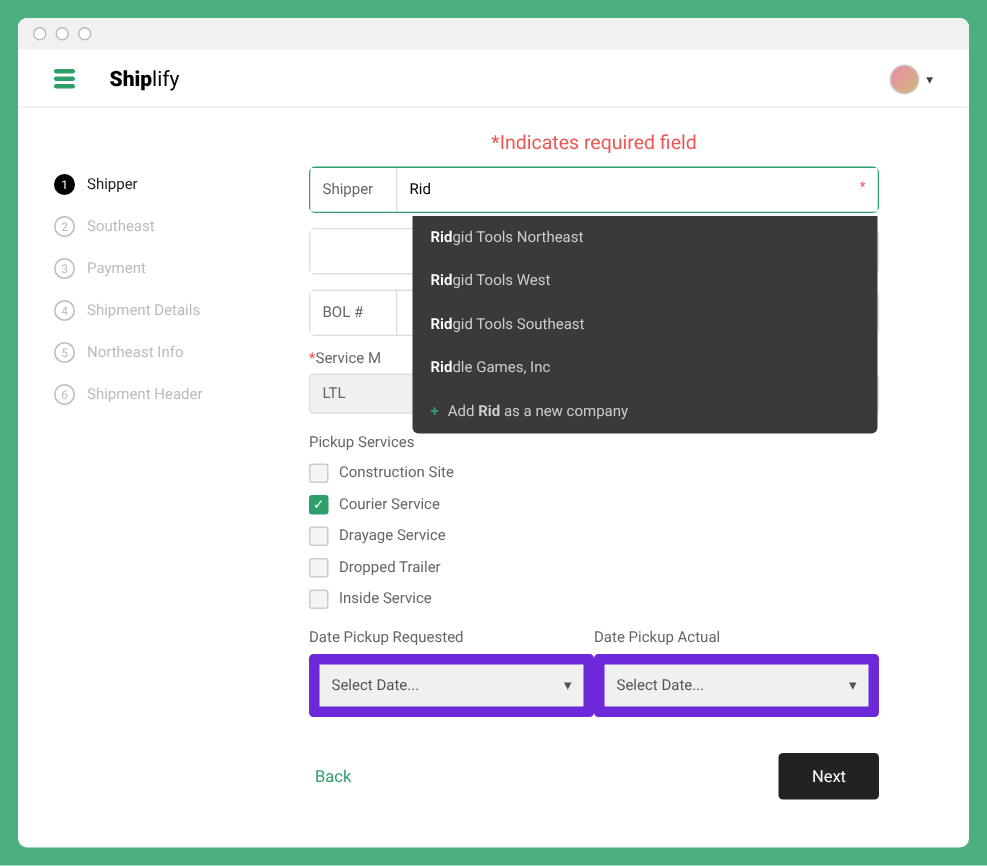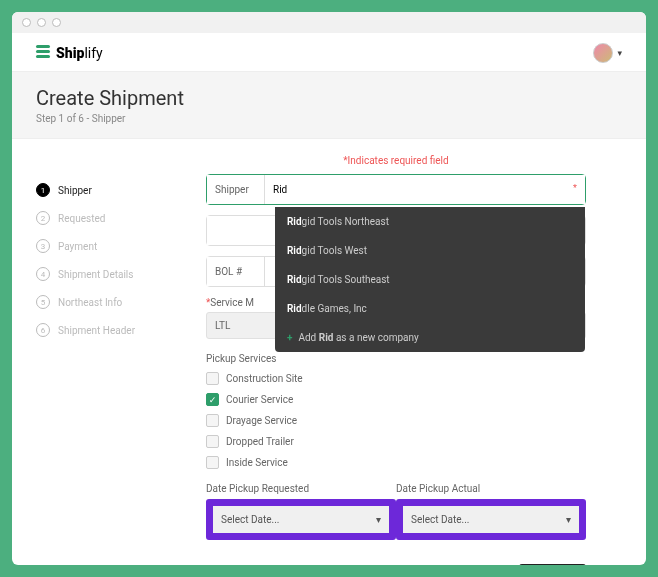--- a/index.html
+++ b/index.html
@@ -1,37 +1,37 @@
 <!DOCTYPE html>
 <html><head>
 <meta charset="utf-8">
 <style>
 *{box-sizing:border-box;margin:0;padding:0;font-family:-apple-system,BlinkMacSystemFont,"Segoe UI",Roboto,Arial,sans-serif}
 body{background:#4caf7f;padding:12px;width:658px;height:577px;overflow:hidden}
 .window{background:#fff;border-radius:6px;height:100%;display:flex;flex-direction:column;overflow:hidden}
 .titlebar{background:#f1f1f1;padding:6px 10px;display:flex;gap:6px}
 .dot{width:9px;height:9px;border:1px solid #bbb;border-radius:50%;background:#fff}
 .topbar{display:flex;justify-content:space-between;align-items:center;padding:10px 24px 8px;border-bottom:1px solid #eee}
-.brand{display:flex;align-items:flex-start;gap:6px;font-weight:700;font-size:14px}
+.brand{display:flex;align-items:center;gap:23px;font-weight:700;font-size:14px}
 .brand-icon{width:14px;height:14px;display:flex;flex-direction:column;gap:2px}
 .brand-icon span{height:3px;background:#2e9e6a;border-radius:2px}
 .avatar-wrap{display:flex;align-items:center;gap:4px}
 .avatar{width:20px;height:20px;border-radius:50%;background:linear-gradient(135deg,#e8a 0,#cb7 100%);border:1px solid #ccc}
 .caret{font-size:9px;color:#444}
 .headerband{background:#f5f5f5;padding:14px 24px;border-bottom:1px solid #eee}
 .pagetitle{font-size:20px;font-weight:400;color:#333}
 .stepline{font-size:10px;color:#888;margin-top:3px}
 .content{display:flex;padding:16px 24px 20px;gap:30px;position:relative;overflow:hidden}
 .sidebar{width:140px;padding-top:28px}
 .step{display:flex;align-items:center;gap:8px;margin-bottom:14px;font-size:10px;color:#bbb}
 .step.active{color:#222}
 .stepnum{width:14px;height:14px;border:1px solid #bbb;border-radius:50%;display:flex;align-items:center;justify-content:center;font-size:8px}
 .step.active .stepnum{background:#000;border-color:#000;color:#fff}
 .main{flex:1;max-width:380px}
-.required-note{text-align:center;font-size:10px;color:#e55;margin-bottom:8px}
+.required-note{text-align:center;font-size:13px;color:#e55;margin-bottom:8px}
 .fieldrow{display:flex;border:1px solid #ddd;border-radius:4px;margin-bottom:10px;font-size:10px;overflow:visible;position:relative}
 .fieldrow.highlight{border-color:#2e9e6a}
 .fieldlabel{width:58px;padding:9px 8px;border-right:1px solid #ddd;color:#666;background:#fff}
 .fieldinput{flex:1;border:none;outline:none;padding:9px 8px;font-size:10px}
 .req-star{color:#e55;position:absolute;right:8px;top:8px;font-size:9px}
 .seclabel{font-size:10px;color:#666;margin:10px 0 4px}
 .seclabel .ast{color:#e55}
 .ltl{width:100%;background:#f0f0f0;border:1px solid #e0e0e0;border-radius:3px;padding:7px 8px;font-size:10px;color:#666}
 .picklabel{font-size:10px;color:#666;margin:14px 0 8px}
 .chkrow{display:flex;align-items:center;gap:7px;margin-bottom:8px;font-size:10px;color:#666}
@@ -66,33 +66,29 @@
           <span></span>
           <span></span>
         </div>
       <span><b>Ship</b><span style="font-weight:400">lify</span></span>
     </div>
     <div class="avatar-wrap">
       <div class="avatar"></div>
       <span class="caret">▾</span>
     </div>
   </div>
-  <div class="headerband">
-    <div class="pagetitle">Create Shipment</div>
-    <div class="stepline">Step 1 of 6 - Shipper</div>
-  </div>
   <div class="content">
     <div class="sidebar" id="sidebar">
         <div class="step active">
           <div class="stepnum">1</div>
           <span>Shipper</span>
         </div>
         <div class="step">
           <div class="stepnum">2</div>
-          <span>Requested</span>
+          <span>Southeast</span>
         </div>
         <div class="step">
           <div class="stepnum">3</div>
           <span>Payment</span>
         </div>
         <div class="step">
           <div class="stepnum">4</div>
           <span>Shipment Details</span>
         </div>
         <div class="step">

